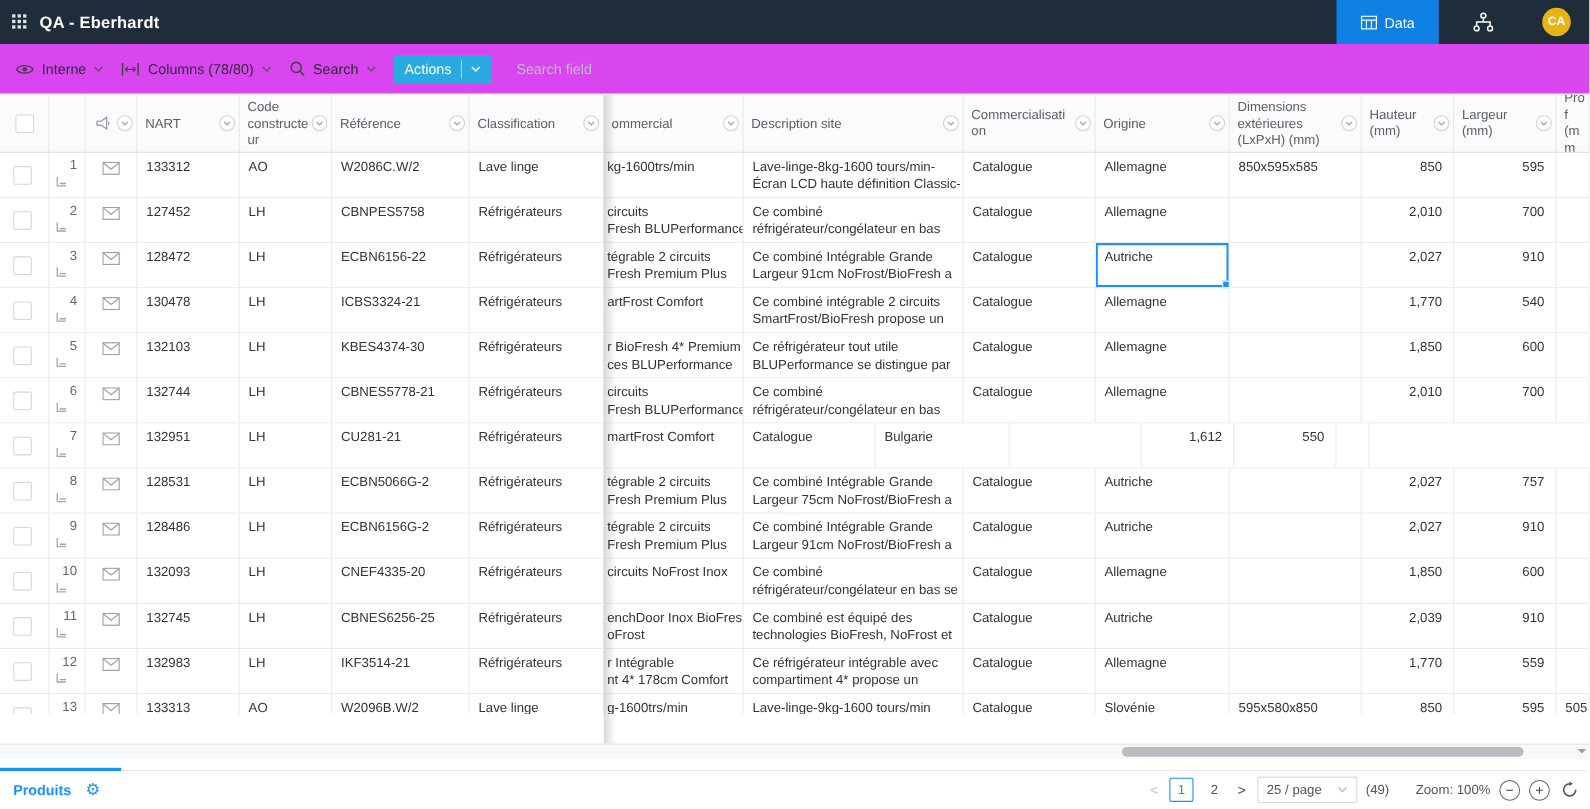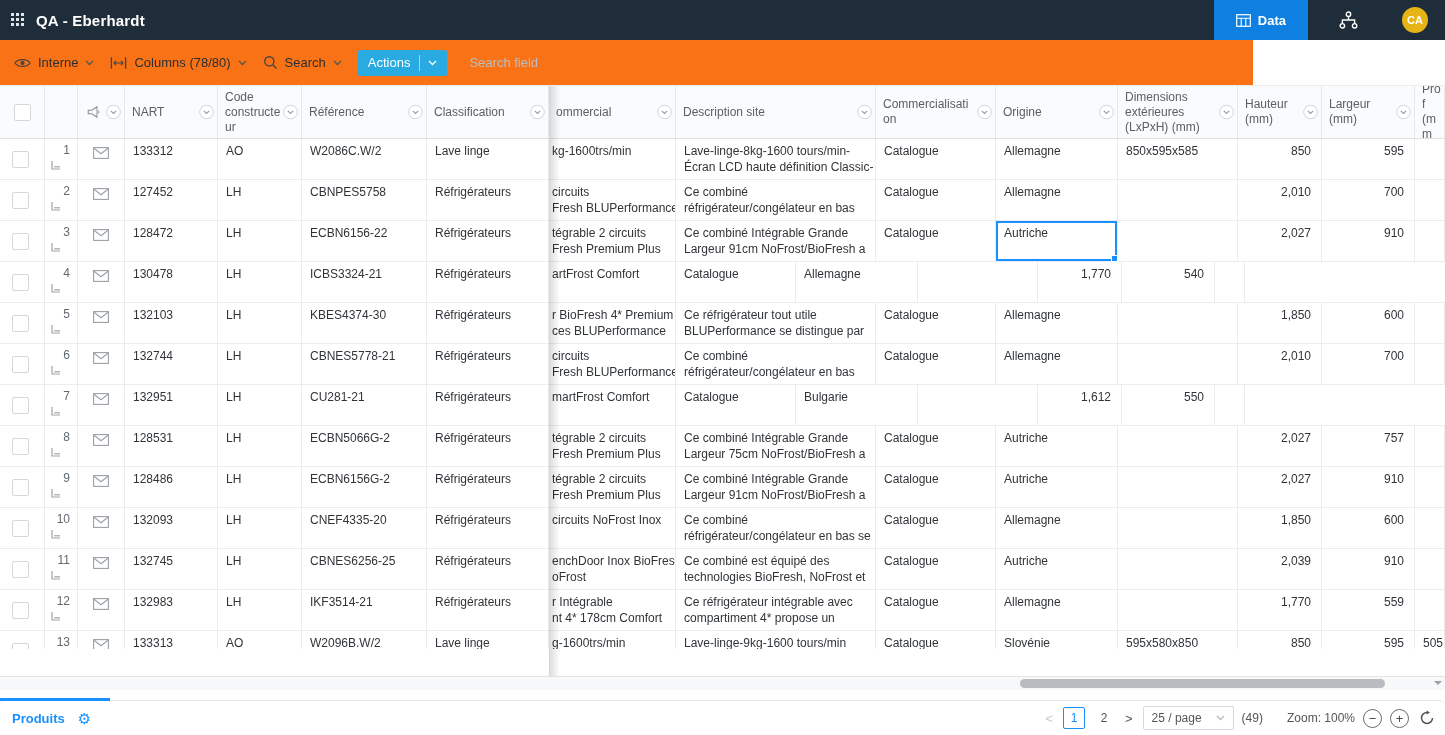--- a/index.html
+++ b/index.html
@@ -6,25 +6,25 @@
   body{
     width:1445px;height:735px;position:relative;overflow:hidden;background:#fff;
     font-family:"Liberation Sans","DejaVu Sans",sans-serif;color:#303438;
   }
   
   .topbar{position:absolute;top:0;left:0;width:1445px;height:40px;background:#1f2d3b;display:flex;align-items:center;z-index:30;}
   .apps-icon{margin-left:11px;width:14px;height:14px;display:grid;grid-template-columns:repeat(3,3px);grid-template-rows:repeat(3,3px);gap:2px;cursor:pointer;}
   .apps-icon span{background:#dfe5ea;display:block;}
   .topbar-title{color:#fff;font-size:15px;font-weight:700;margin-left:11px;letter-spacing:.2px;}
   .topbar-right{margin-left:auto;display:flex;align-items:center;height:100%;}
-  .data-btn{height:100%;background:#0d80e2;color:#fff;display:flex;align-items:center;gap:7px;padding:0 22px;font-size:13px;font-weight:700;cursor:pointer;}
+  .data-btn{height:100%;background:#0d80e2;color:#fff;display:flex;align-items:center;gap:7px;padding:0 22px;font-size:13px;font-weight:400;cursor:pointer;}
   .hier-btn{width:80px;height:100%;display:flex;align-items:center;justify-content:center;cursor:pointer;}
   .avatar{width:26px;height:26px;border-radius:50%;background:#e7b416;color:#fff;font-size:11px;font-weight:700;display:flex;align-items:center;justify-content:center;margin:0 17px 0 14px;cursor:pointer;}
   
-  .toolbar{position:absolute;top:40px;left:0;width:1253px;height:45px;background:#f97316;display:flex;align-items:center;z-index:20;}
+  .toolbar{position:absolute;top:40px;left:0;width:1445px;height:45px;background:#d946ef;display:flex;align-items:center;z-index:20;}
   .tb-item{display:flex;align-items:center;gap:7px;font-size:13px;color:#2b2f33;cursor:pointer;white-space:nowrap;}
   .tb-item.first{margin-left:14px;}
   .tb-item.next{margin-left:16px;}
   .actions-btn{margin-left:16px;height:26px;background:#29abe2;color:#fff;border:none;border-radius:2px;display:flex;align-items:center;padding:0 10px;font-size:13px;cursor:pointer;font-family:inherit;}
   .actions-btn .adiv{width:1px;height:16px;background:rgba(255,255,255,.55);margin:0 8px 0 9px;}
   .search-input{margin-left:20px;border:none;outline:none;font-size:13px;color:#333;width:220px;background:transparent;}
   .search-input::placeholder{color:#b9bec4;}
   
   .grid{position:absolute;top:85px;left:0;width:1445px;height:591px;background:#fff;border-top:1px solid #ececec;box-sizing:border-box;}
   .group-row{height:28px;display:flex;background:#fafbfc;border-bottom:1px solid #e8e8e8;box-sizing:border-box;}
@@ -377,20 +377,22 @@
             </svg></span></div>
         <div class="cell c2"><span style="display:flex;"><svg width="16" height="12" viewBox="0 0 16 12">
               <rect x="0.6" y="0.6" width="14.8" height="10.8" fill="none" stroke="#9aa0a6" stroke-width="1.1"></rect>
               <path d="M1 1.2 L8 6.8 L15 1.2" fill="none" stroke="#9aa0a6" stroke-width="1.1"></path>
             </svg></span></div>
         <div class="cell c3">130478</div>
         <div class="cell c4">LH</div>
         <div class="cell c5">ICBS3324-21</div>
         <div class="cell c6">Réfrigérateurs</div>
         <div class="cell c7">artFrost Comfort</div>
+        <div class="cell c8">Ce combiné intégrable 2 circuits
+SmartFrost/BioFresh propose un</div>
         <div class="cell c9">Catalogue</div>
         <div class="cell c10">Allemagne</div>
         <div class="cell c11"></div>
         <div class="cell c12 num-r">1,770</div>
         <div class="cell c13 num-r">540</div>
         <div class="cell c14 num-r"></div>
       </div>
       <div class="row">
         <div class="cell c0"><span class="cb"></span></div>
         <div class="cell c1"><span class="rnum">5</span><span class="rexp"><svg width="10" height="9" viewBox="0 0 10 9">

